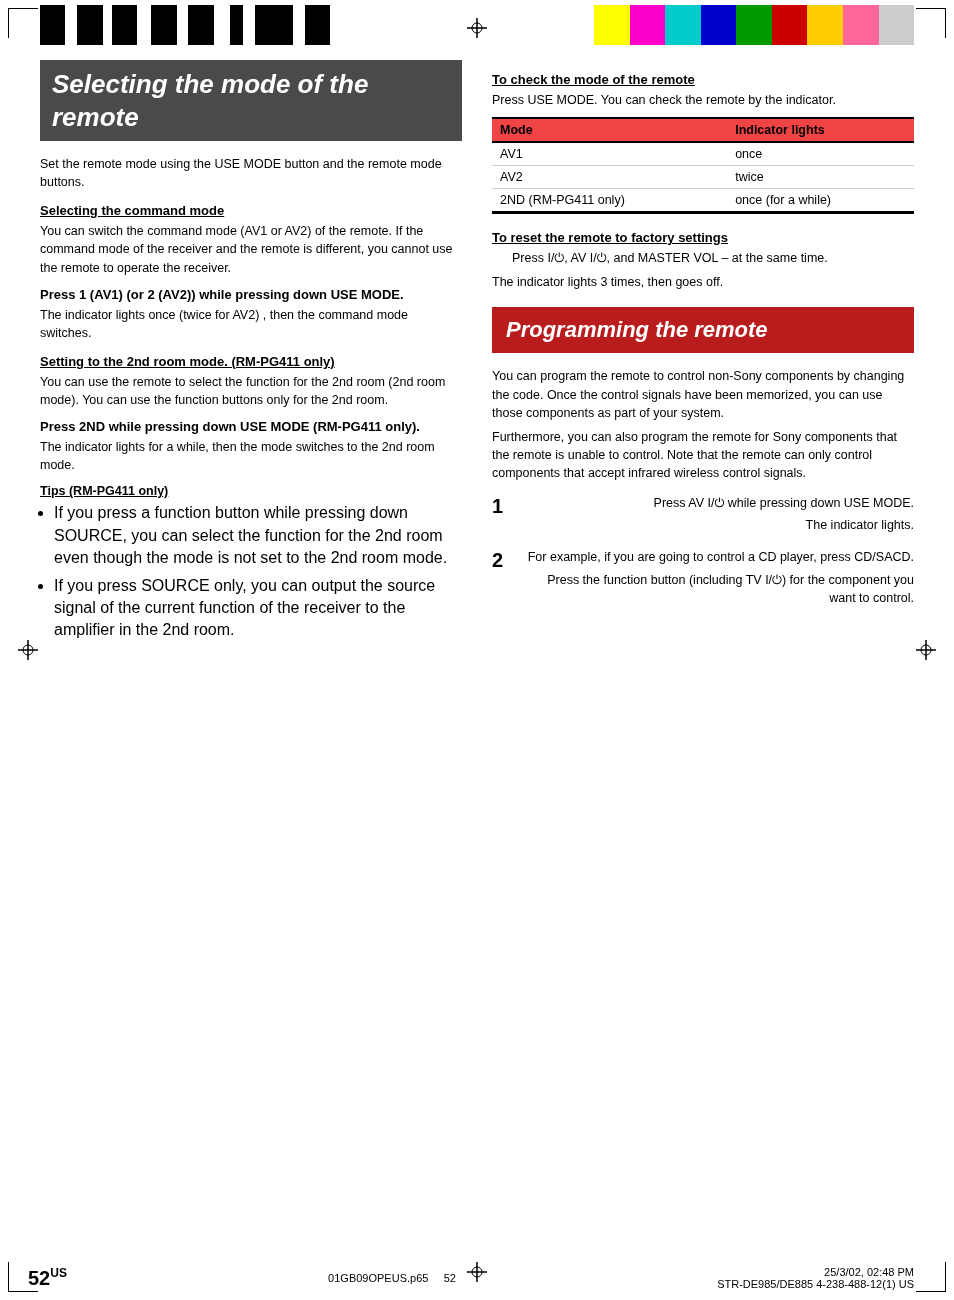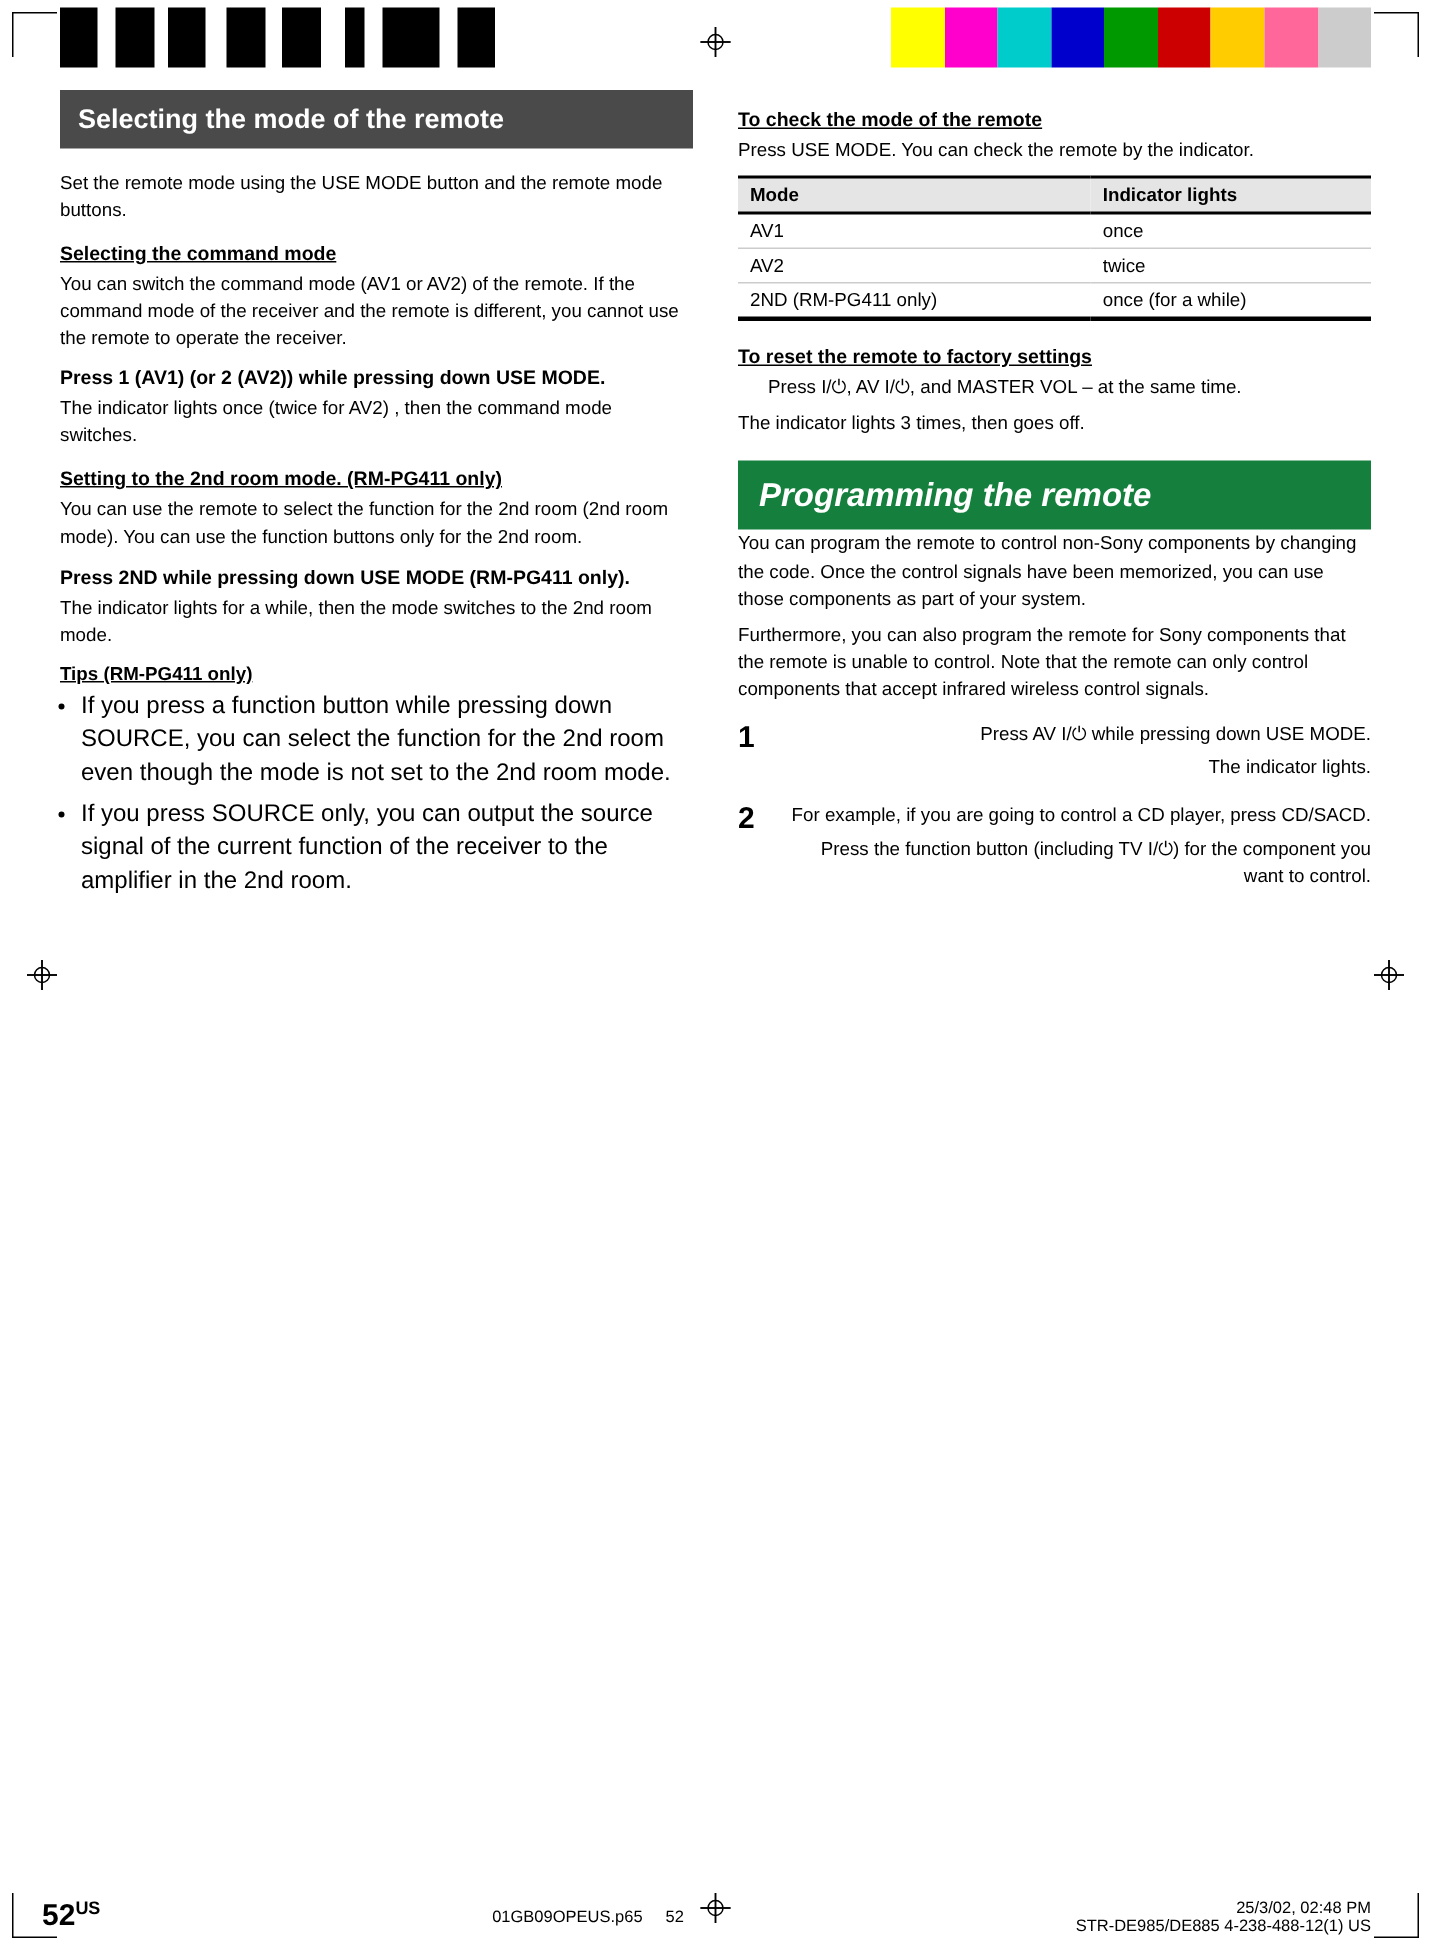--- a/index.html
+++ b/index.html
@@ -178,24 +178,25 @@
 
     
     .section-title-box {
       background: #4a4a4a;
       color: #fff;
       padding: 8px 12px;
       margin-bottom: 14px;
     }
 
     .section-title-box h1 {
-      font-size: 18px;
+      font-size: 26px;
       font-weight: bold;
       line-height: 1.25;
       font-family: Arial, Helvetica, sans-serif;
+      font-style: italic;
     }
 
     
     .sub-heading {
       font-weight: bold;
       font-size: 13px;
       margin-bottom: 4px;
       margin-top: 12px;
       text-decoration: underline;
     }
@@ -208,44 +209,45 @@
     }
 
     p {
       font-size: 12.5px;
       line-height: 1.45;
       margin-bottom: 6px;
     }
 
     
     .programming-title {
-      background: #15803d;
+      background: #b91c1c;
       color: #fff;
       padding: 10px 14px;
+      margin-bottom: 14px;
       margin-top: 16px;
     }
 
     .programming-title h2 {
       font-size: 22px;
       font-weight: bold;
       font-family: Arial, Helvetica, sans-serif;
       font-style: italic;
     }
 
     
     .mode-table {
       width: 100%;
       border-collapse: collapse;
       margin-top: 8px;
       margin-bottom: 10px;
       font-size: 12.5px;
     }
 
     .mode-table th {
-      background: #e5e5e5;
+      background: #ef4444;
       font-weight: bold;
       border-bottom: 2px solid #000;
       border-top: 2px solid #000;
       padding: 4px 8px;
       text-align: left;
     }
 
     .mode-table td {
       padding: 4px 8px;
       border-bottom: 1px solid #ccc;

